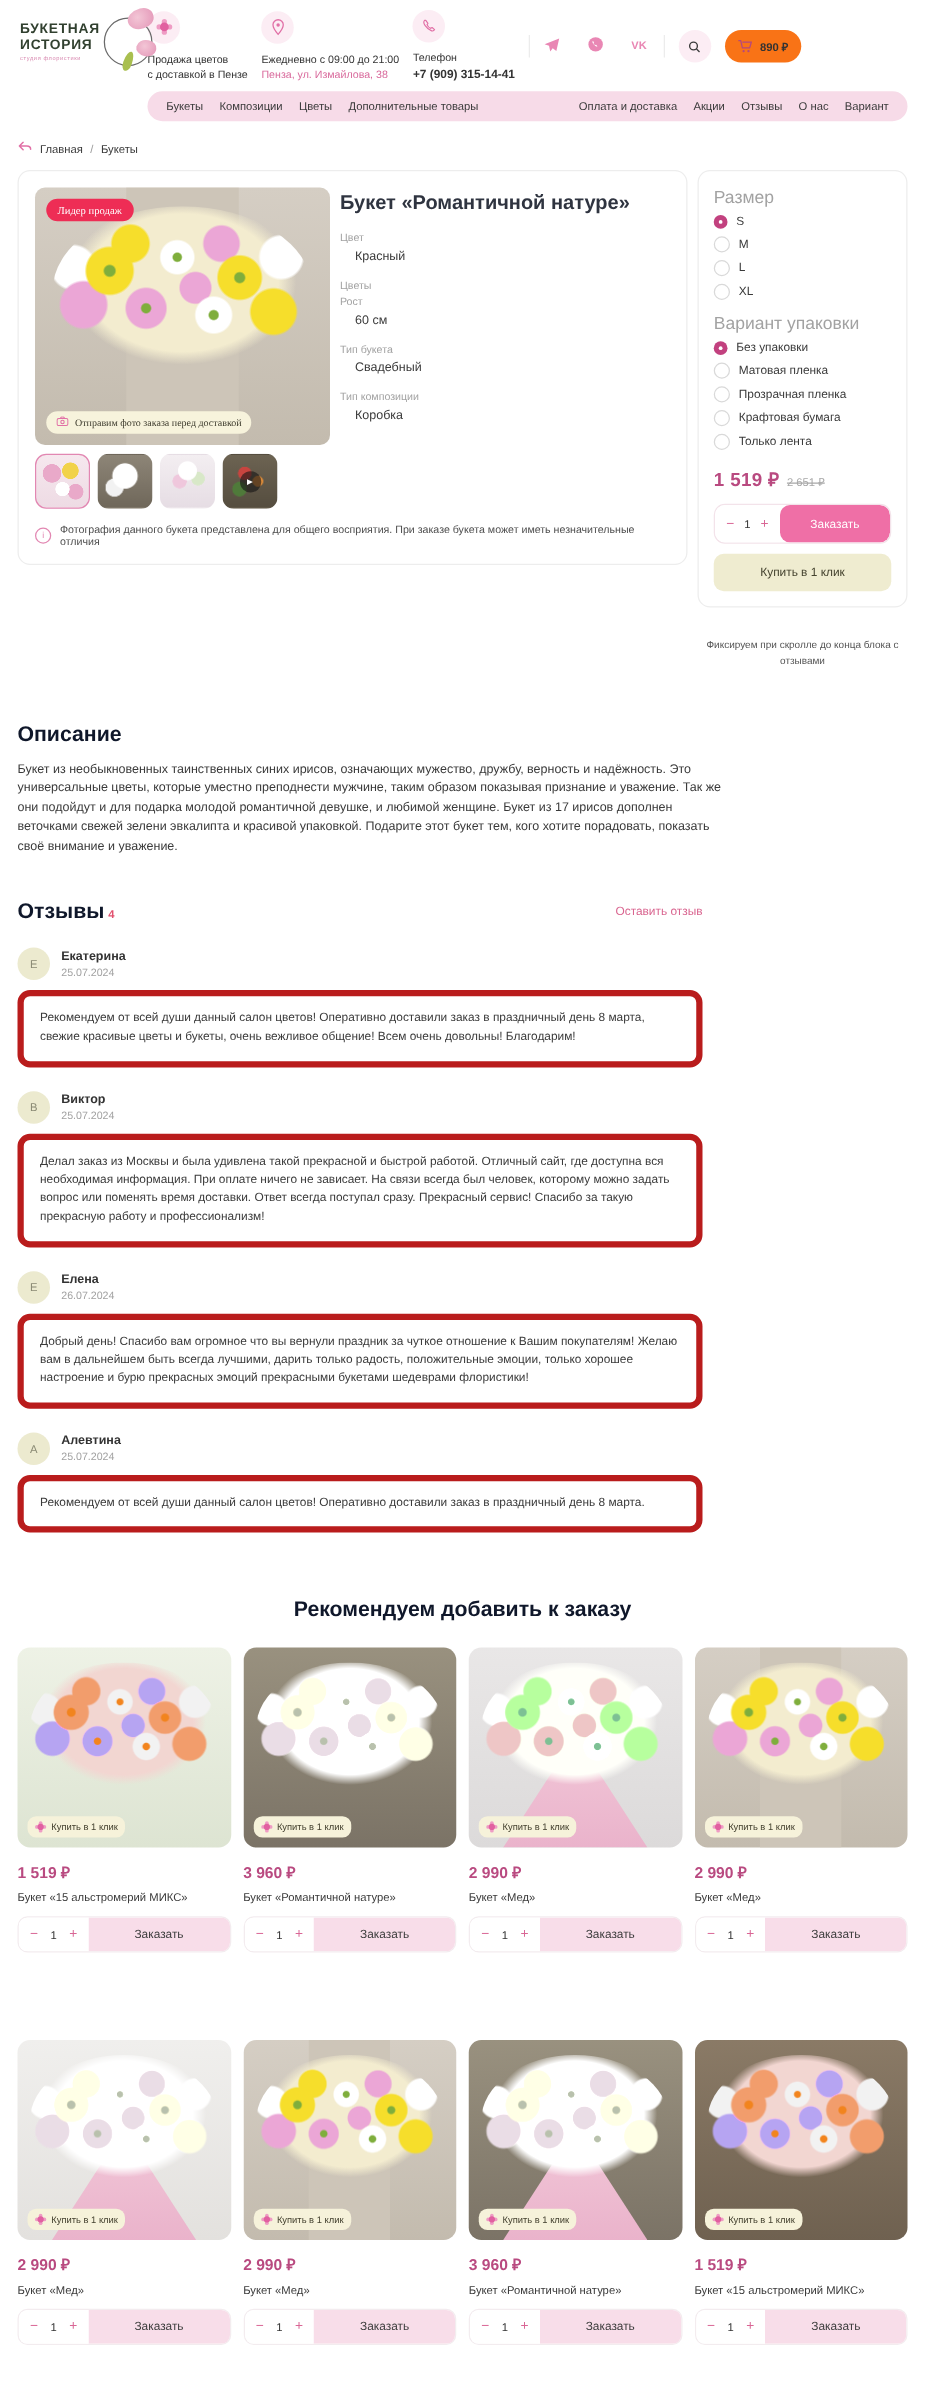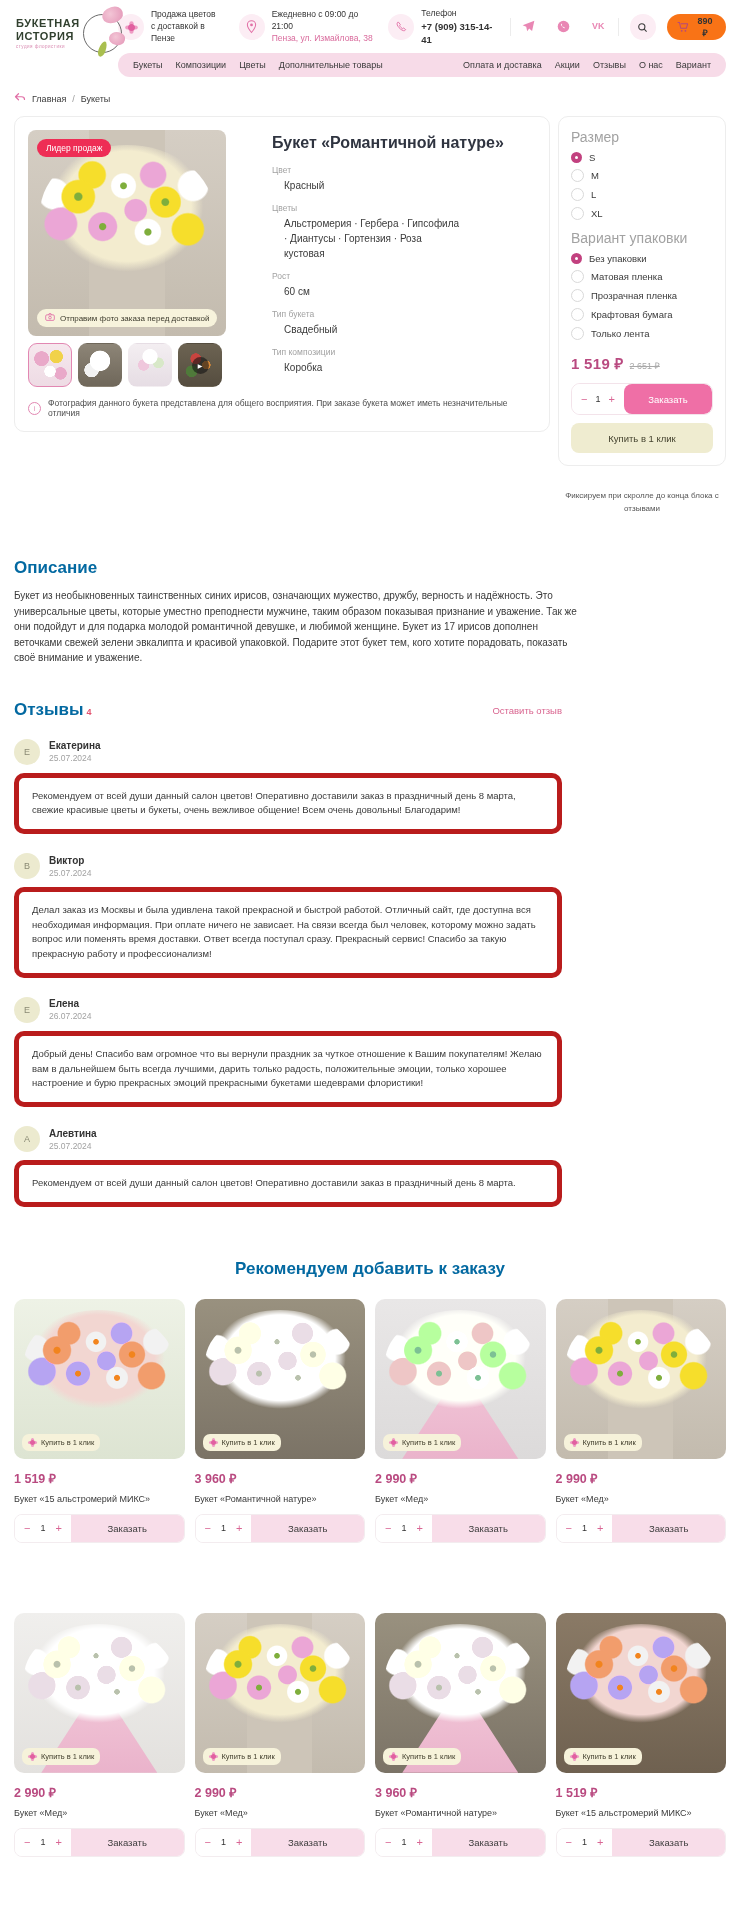--- a/index.html
+++ b/index.html
@@ -11,41 +11,41 @@
   .lt{display:flex;flex-direction:column;}
   .lt1,.lt2{font-size:11px;font-weight:700;color:#31402f;letter-spacing:.6px;line-height:1.15;}
   .ltag{font-size:4.5px;color:#d98ab1;letter-spacing:.5px;margin-top:2px;}
   .logo-art{width:42px;height:54px;position:relative;flex:none;}
   .logo-ring{position:absolute;left:0;top:8px;width:37px;height:37px;border:1px solid #6a6a6a;border-radius:50%;}
   .bloom{position:absolute;border-radius:55% 45% 50% 50%;background:radial-gradient(circle at 40% 40%,#f3c6d6,#e394b6);}
   .bloom.b1{width:21px;height:16px;right:2px;top:1px;transform:rotate(-15deg);}
   .bloom.b2{width:16px;height:13px;right:0;top:26px;transform:rotate(12deg);}
   .leaf{position:absolute;width:7px;height:16px;left:16px;bottom:3px;background:#a9bf4f;border-radius:50%/60% 60% 40% 40%;transform:rotate(20deg);}
   .htop{display:flex;align-items:center;gap:11px;}
-  .hinfo{display:flex;align-items:center;gap:7px;}
+  .hinfo{display:flex;align-items:flex-start;gap:7px;flex-direction:column;}
   .icirc{width:26px;height:26px;border-radius:50%;background:#fcedf4;display:flex;align-items:center;justify-content:center;flex:none;}
   .htxt{font-size:8.5px;line-height:1.4;color:#333;}
   .htxt .pink{color:#d96a9c;}
   .htxt .bold{font-weight:700;font-size:9.5px;}
   .vdiv{width:1px;height:18px;background:#ececec;flex:none;}
   .socials{display:flex;align-items:center;gap:22px;}
   .srch{width:26px;height:26px;border-radius:50%;background:#fcedf4;display:flex;align-items:center;justify-content:center;}
   .cartb{display:flex;align-items:center;gap:5px;background:#f97316;border-radius:13px;height:26px;padding:0 10px;font-size:9px;color:#333;font-weight:700;}
   .nav{margin:7px 0 0 0;background:#f7dbe8;border-radius:12px;display:flex;align-items:center;padding:7px 15px;font-size:9px;color:#3a3a3a;gap:13px;}
   .nav .spacer{flex:1;}
   .nav span{white-space:nowrap;cursor:pointer;}
   
   .crumbs{margin:16px 14px 0;display:flex;align-items:center;gap:6px;font-size:9px;color:#3a3a3a;}
   .crumbs .sep{color:#9a9a9a;}
   
   .prow{margin:12px 14px 0;display:flex;gap:8px;align-items:flex-start;}
   .lcard{flex:1;border:1px solid #ededed;border-radius:10px;padding:13px;}
   .ltoprow{display:flex;gap:22px;}
   .gallery{width:222px;flex:none;}
-  .mphoto{width:198px;height:206px;border-radius:8px;position:relative;overflow:hidden;}
+  .mphoto{width:236px;height:206px;border-radius:8px;position:relative;overflow:hidden;font-family:Liberation Serif, serif;}
   .bg-beige{background:linear-gradient(180deg,#d5cec4,#c3bbae);}
   .bg-mint{background:linear-gradient(180deg,#eef2e6,#dde4d2);}
   .bg-dark{background:linear-gradient(180deg,#99917f,#7b7366);}
   .bg-gray{background:linear-gradient(180deg,#e9e7e7,#dcdada);}
   .bg-light{background:linear-gradient(180deg,#f0efed,#e3e1de);}
   .bg-brown{background:linear-gradient(180deg,#8a7a66,#6f6150);}
   .person{position:absolute;left:31%;right:31%;top:0;bottom:0;background:#cdc5b8;}
   .wrap-pink{position:absolute;left:16%;right:16%;top:44%;bottom:0;background:linear-gradient(180deg,#f2c7d8,#eab3cb);clip-path:polygon(50% 0,100% 100%,0 100%);}
   .bq{position:absolute;left:6%;right:6%;top:7%;height:66%;border-radius:50%;
     background:
@@ -102,21 +102,21 @@
   .qbox{display:flex;align-items:center;gap:8px;padding:0 9px;background:#fff;}
   .qbtn{color:#d96695;font-size:11px;line-height:1;}
   .qval{font-size:9px;color:#333;}
   .obtn{font-size:9.5px;display:flex;align-items:center;justify-content:center;}
   .obtn.bright{flex:1;background:#ef6fa6;color:#fff;border-radius:8px;}
   .obtn.light{flex:1;background:#f8dde9;color:#3d3d3d;}
   .oneclick{margin-top:8px;width:100%;height:30px;background:#efecd0;border-radius:8px;font-size:9.5px;color:#45432f;display:flex;align-items:center;justify-content:center;}
   .sticky-note{margin-top:24px;text-align:center;font-size:8px;color:#555;line-height:1.6;padding:0 6px;}
   
   .descr{margin:42px 14px 0;}
-  .h2{font-size:17px;font-weight:700;color:#0369a1;margin:0 0 10px;}
+  .h2{font-size:17px;font-weight:700;color:#0f172a;margin:0 0 10px;}
   .descr p{font-size:10px;line-height:1.55;color:#3a3a3a;max-width:565px;margin:0;}
   
   .reviews{margin:34px 14px 0;max-width:548px;position:relative;}
   .rev-head{display:flex;align-items:baseline;}
   .rev-head sup{font-size:9px;color:#e2526f;font-weight:600;margin-left:3px;}
   .leave{position:absolute;right:0;top:5px;color:#d9648f;font-size:9.5px;cursor:pointer;}
   .review{margin-top:19px;}
   .rhead{display:flex;align-items:center;gap:9px;}
   .avatar{width:26px;height:26px;border-radius:50%;background:#eceacf;color:#8a8a74;font-size:9px;display:flex;align-items:center;justify-content:center;flex:none;}
   .rname{font-size:10px;font-weight:700;color:#333;}
@@ -268,21 +268,20 @@
                 <b>▶</b>
               </span>
             </div>
         </div>
       </div>
       <div class="attrs">
         <h1 class="ptitle">Букет «Романтичной натуре»</h1>
         <div class="alabel">Цвет</div>
         <div class="avalue">Красный</div>
         <div class="alabel">Цветы</div>
-        <div class="avalue">Альстромерия · Гербера · Гипсофила · Диантусы · Гортензия · Роза кустовая</div>
         <div class="alabel">Рост</div>
         <div class="avalue">60 см</div>
         <div class="alabel">Тип букета</div>
         <div class="avalue">Свадебный</div>
         <div class="alabel">Тип композиции</div>
         <div class="avalue">Коробка</div>
       </div>
     </div>
     <div class="discl">
       <span class="i-ico">i</span>

